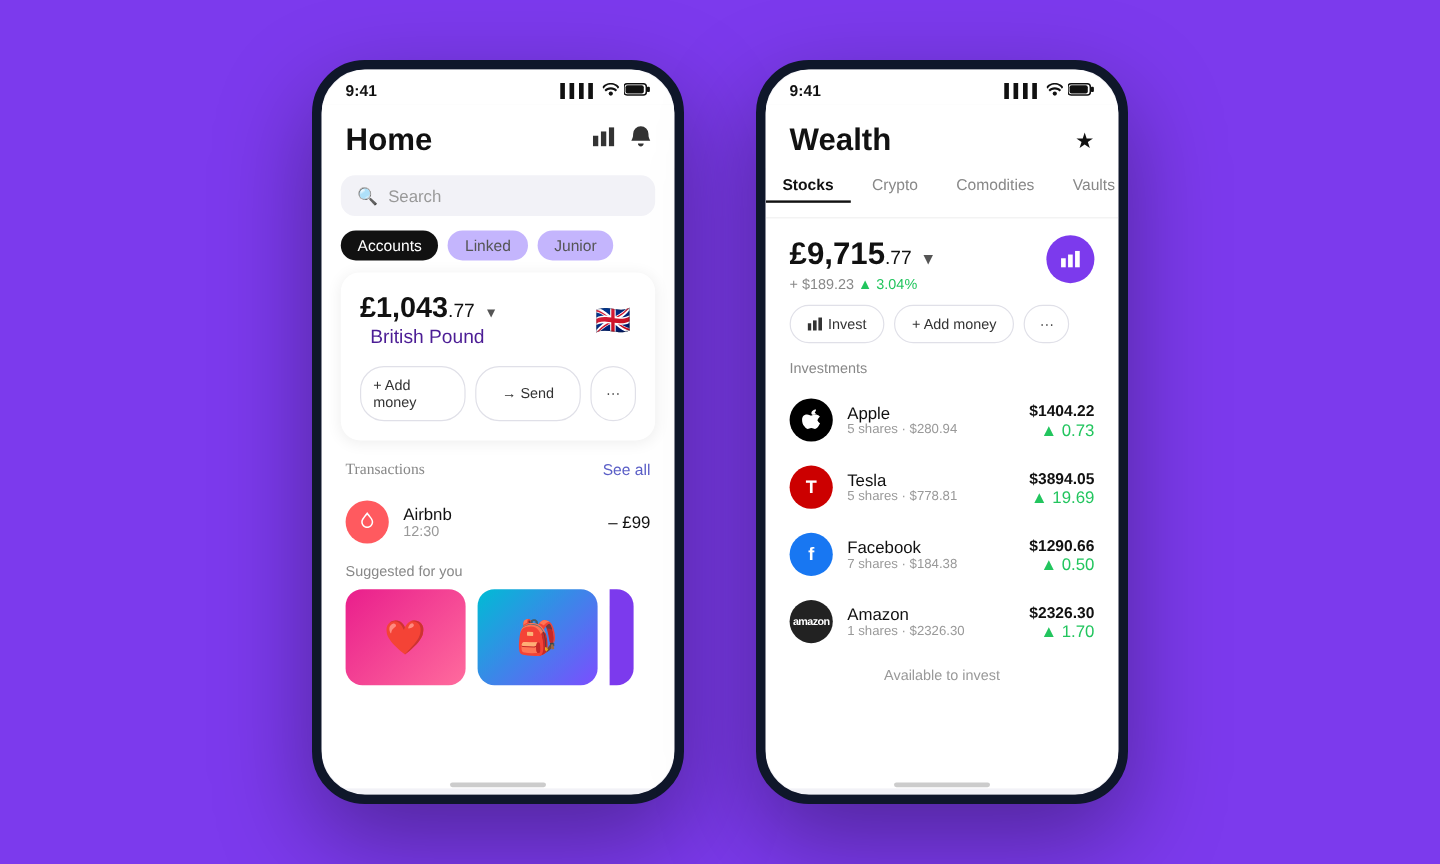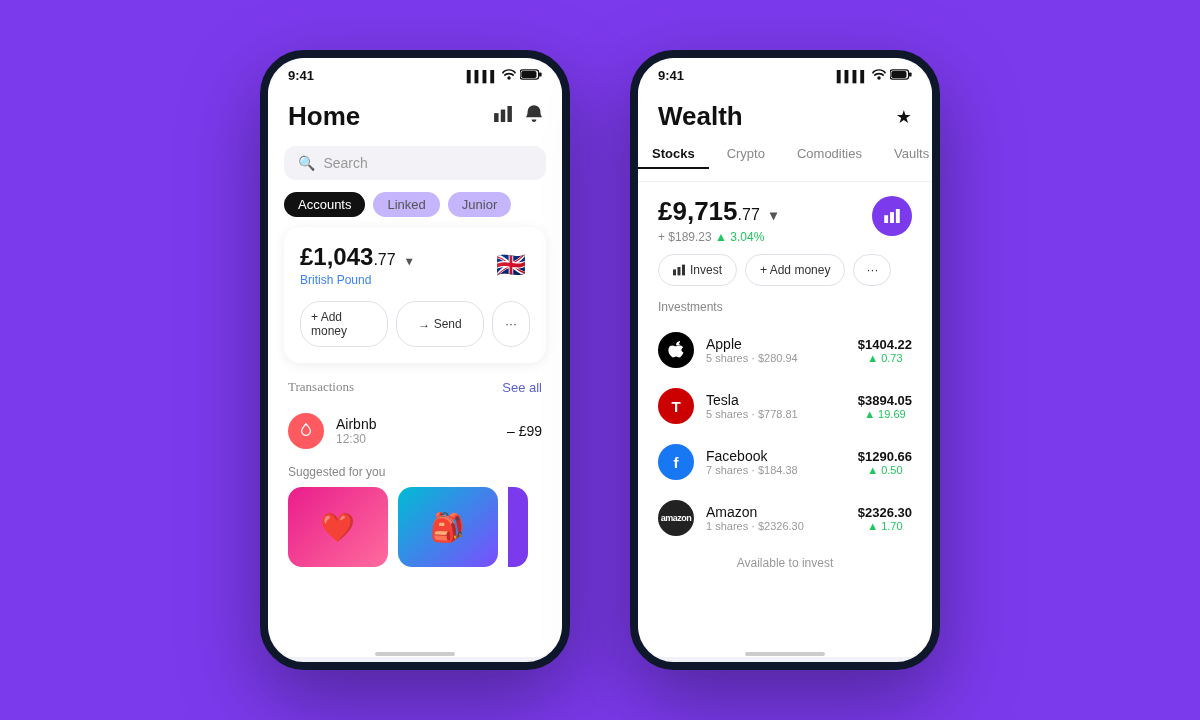--- a/index.html
+++ b/index.html
@@ -156,23 +156,24 @@
       width: 38px;
       height: 38px;
       border-radius: 50%;
       overflow: hidden;
       font-size: 24px;
       display: flex;
       align-items: center;
       justify-content: center;
     }
     .balance-label {
-      font-size: 12px;
-      color: #3b82f6;
+      font-size: 16px;
+      color: #4c1d95;
       margin-top: 2px;
+      text-align: center;
     }
     .action-buttons {
       display: flex;
       gap: 8px;
       margin-top: 14px;
     }
     .action-btn {
       flex: 1;
       padding: 8px 10px;
       border-radius: 20px;
@@ -416,23 +417,22 @@
     }
     .stock-values {
       text-align: right;
     }
     .stock-price {
       font-size: 13px;
       font-weight: 600;
       color: #111;
     }
     .stock-change {
-      font-size: 11px;
+      font-size: 14px;
       color: #22c55e;
-      text-align: center;
     }
 
     .available-invest {
       padding: 10px 20px;
       font-size: 12px;
       color: #999;
       text-align: center;
     }
   </style>
 </head>

